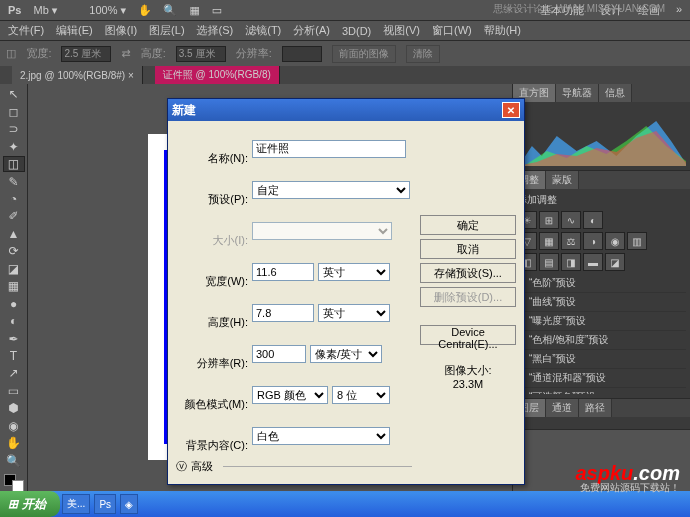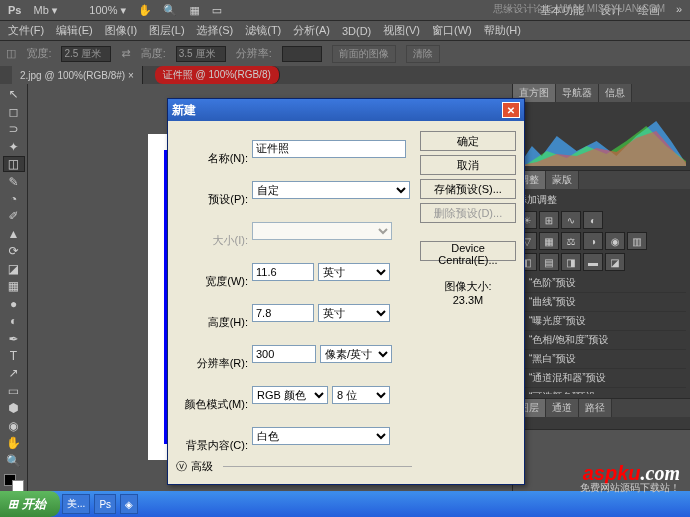--- a/index.html
+++ b/index.html
@@ -1,33 +1,33 @@
 <!DOCTYPE html>
 <html><head>
 <meta charset="utf-8">
 <style>
 * { box-sizing: border-box; margin: 0; padding: 0; font-family: "Microsoft YaHei", Tahoma, sans-serif; }
 body { background: #535353; width: 690px; height: 517px; overflow: hidden; position: relative; font-size: 11px; }
 .watermark-top { position: absolute; top: 2px; right: 25px; color: #999; font-size: 10px; z-index: 100; }
 .watermark-bottom { position: absolute; bottom: 32px; right: 10px; color: #ff0000; font-size: 20px; font-weight: bold; font-style: italic; z-index: 100; }
-.watermark-bottom .com { color: #fff; font-family: Liberation Serif, serif; }
+.watermark-bottom .com { color: #fff; }
 .watermark-sub { position: absolute; bottom: 22px; right: 10px; color: #ccc; font-size: 10px; z-index: 100; }
 
 .menubar { background: #535353; height: 20px; display: flex; align-items: center; padding: 0 4px; color: #ccc; gap: 4px; }
 .menubar span { padding: 2px 4px; cursor: pointer; }
 .menubar .zoom { margin-left: 20px; }
 .menubar .right { margin-left: auto; display: flex; gap: 8px; }
 
 .optbar { background: #535353; height: 26px; border-top: 1px solid #2a2a2a; display: flex; align-items: center; padding: 0 6px; gap: 10px; color: #999; }
 .optbar input { background: #3a3a3a; border: 1px solid #222; color: #999; width: 50px; height: 16px; font-size: 10px; padding: 0 2px; }
 .optbar button { background: #535353; border: 1px solid #444; color: #999; font-size: 10px; padding: 1px 6px; }
 
 .tabbar { background: #444; height: 18px; display: flex; }
 .tab { background: #535353; color: #ccc; padding: 2px 8px; font-size: 10px; border-right: 1px solid #222; display: flex; align-items: center; gap: 4px; margin-left: 12px; }
-.tab.active { background: #b91c1c; border-radius: 8px; }
+.tab.active { background: #be185d; }
 
 .workarea { display: flex; height: 410px; }
 .toolbox { background: #535353; width: 28px; border-right: 1px solid #2a2a2a; display: flex; flex-direction: column; align-items: center; padding: 2px 0; gap: 1px; }
 .tool { width: 22px; height: 18px; color: #ccc; display: flex; align-items: center; justify-content: center; font-size: 12px; cursor: pointer; }
 .tool.sel { background: #3a3a3a; border: 1px solid #222; }
 .swatches { margin-top: 4px; width: 20px; height: 20px; position: relative; }
 .swatches .fg { width: 12px; height: 12px; background: #000; border: 1px solid #888; position: absolute; top: 0; left: 0; }
 .swatches .bg { width: 12px; height: 12px; background: #fff; border: 1px solid #888; position: absolute; bottom: 0; right: 0; }
 
 .canvas { flex: 1; background: #535353; position: relative; overflow: hidden; }
@@ -61,21 +61,21 @@
 
 .dialog { position: absolute; left: 167px; top: 98px; width: 358px; background: #ece9d8; border: 1px solid #0a246a; z-index: 50; box-shadow: 2px 2px 5px rgba(0,0,0,0.4); }
 .dlg-title { background: linear-gradient(#3b77dd, #2a5db9); color: #fff; height: 22px; display: flex; align-items: center; padding: 0 4px; font-size: 12px; font-weight: bold; }
 .dlg-close { margin-left: auto; width: 18px; height: 16px; background: #e05030; color: #fff; display: flex; align-items: center; justify-content: center; border: 1px solid #fff; cursor: pointer; font-size: 10px; }
 .dlg-body { padding: 10px 8px; display: flex; gap: 8px; }
 .dlg-form { flex: 1; }
 .frow { display: flex; align-items: center; margin-bottom: 6px; gap: 4px; }
 .frow label { width: 72px; text-align: right; font-size: 11px; margin-top: 20px; }
 .frow input[type=text] { border: 1px solid #7f9db9; height: 18px; padding: 0 3px; font-size: 11px; }
 .frow select { border: 1px solid #7f9db9; height: 18px; font-size: 11px; background: #fff; }
-.dlg-btns { width: 96px; display: flex; flex-direction: column; gap: 4px; }
+.dlg-btns { width: 96px; display: flex; flex-direction: column; gap: 4px; justify-content: center; }
 .dlg-btns button { background: #ece9d8; border: 1px solid #888; height: 20px; font-size: 11px; cursor: pointer; }
 .imgsize { text-align: center; font-size: 11px; margin-top: 14px; }
 .adv { display: flex; align-items: center; gap: 4px; font-size: 11px; margin-top: 6px; }
 
 .taskbar { position: absolute; bottom: 0; left: 0; right: 0; height: 26px; background: linear-gradient(#3e8fec, #245edb); display: flex; align-items: center; }
 .start { background: linear-gradient(#5eb85e, #3a8a3a); color: #fff; padding: 0 14px 0 8px; height: 100%; display: flex; align-items: center; font-size: 12px; font-weight: bold; font-style: italic; border-radius: 0 10px 10px 0; gap: 4px; }
 .task-item { height: 20px; margin: 0 2px; background: #3a77d8; border: 1px solid #2255aa; padding: 0 4px; display: flex; align-items: center; color: #fff; font-size: 10px; }
 </style>
 </head>
 <body>
@@ -274,21 +274,21 @@
           <input type="text" style="width: 62px;" value="11.6">
           <select style="width:72px"><option>英寸</option></select>
         </div>
       <div class="frow">
           <label>高度(H):</label>
           <input type="text" style="width: 62px;" value="7.8">
           <select style="width:72px"><option>英寸</option></select>
         </div>
       <div class="frow">
           <label>分辨率(R):</label>
-          <input type="text" style="width: 64px;" value="300">
+          <input type="text" style="width: 54px;" value="300">
           <select style="width:72px"><option>像素/英寸</option></select>
         </div>
       <div class="frow">
           <label>颜色模式(M):</label>
           <select style="width:76px"><option>RGB 颜色</option></select>
           <select style="width:58px"><option>8 位</option></select>
         </div>
       <div class="frow">
           <label>背景内容(C):</label>
           <select style="width:138px"><option>白色</option></select>

